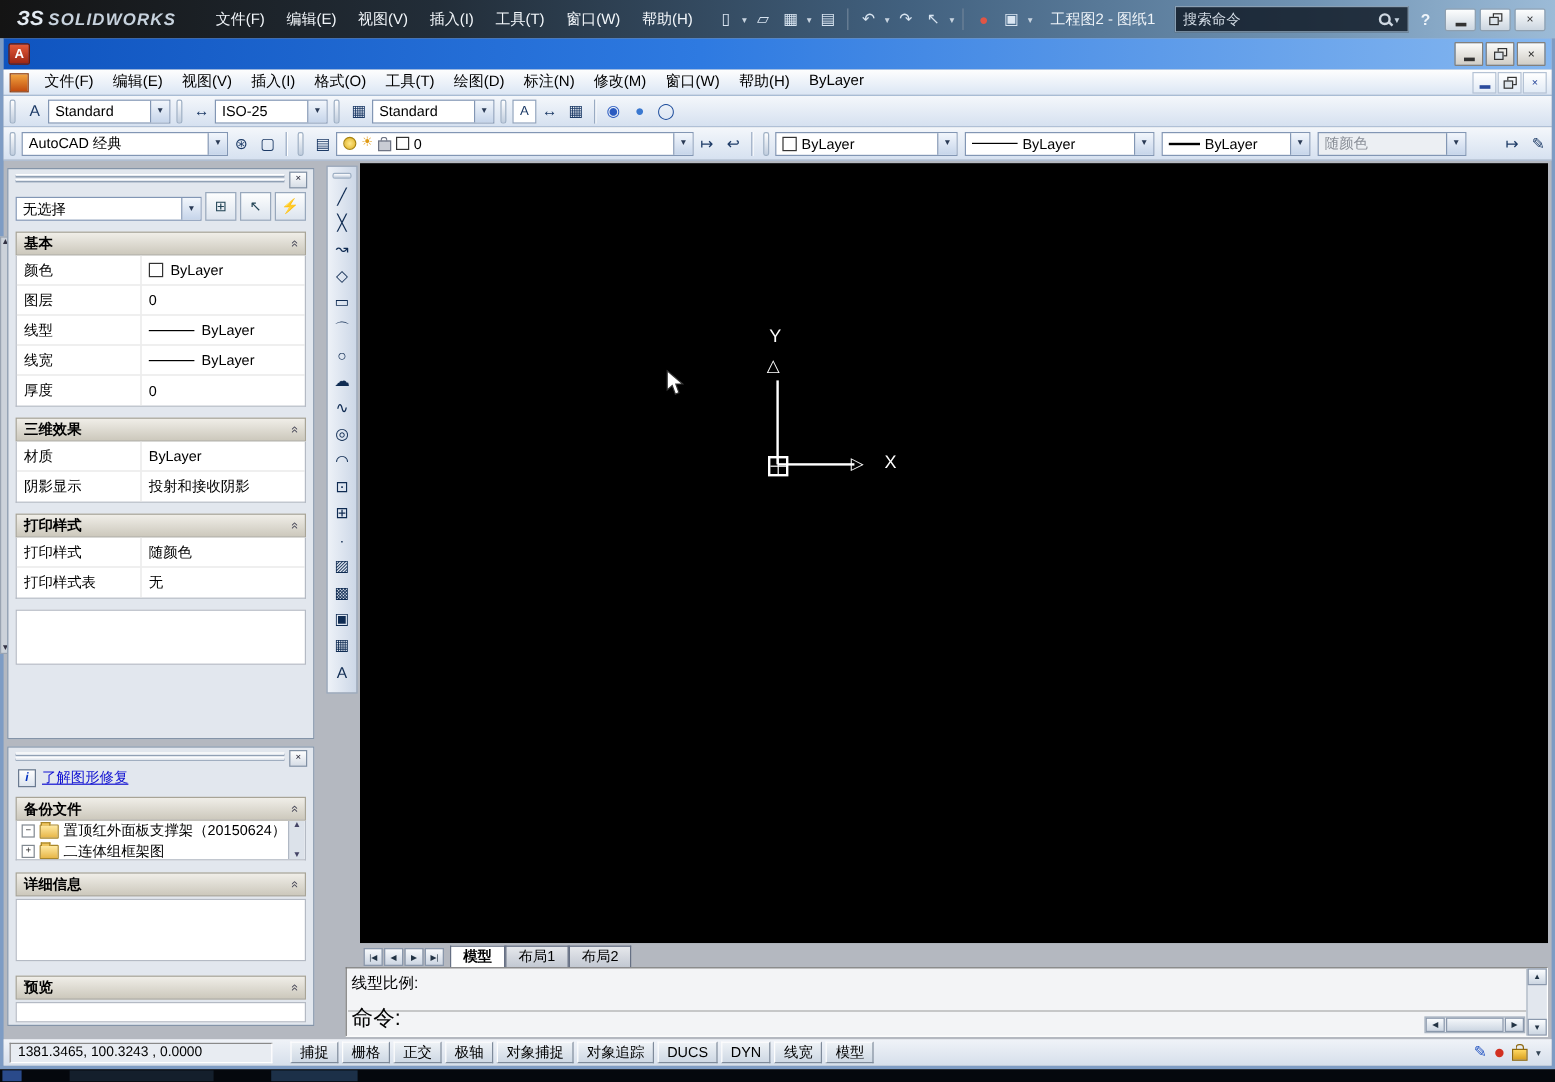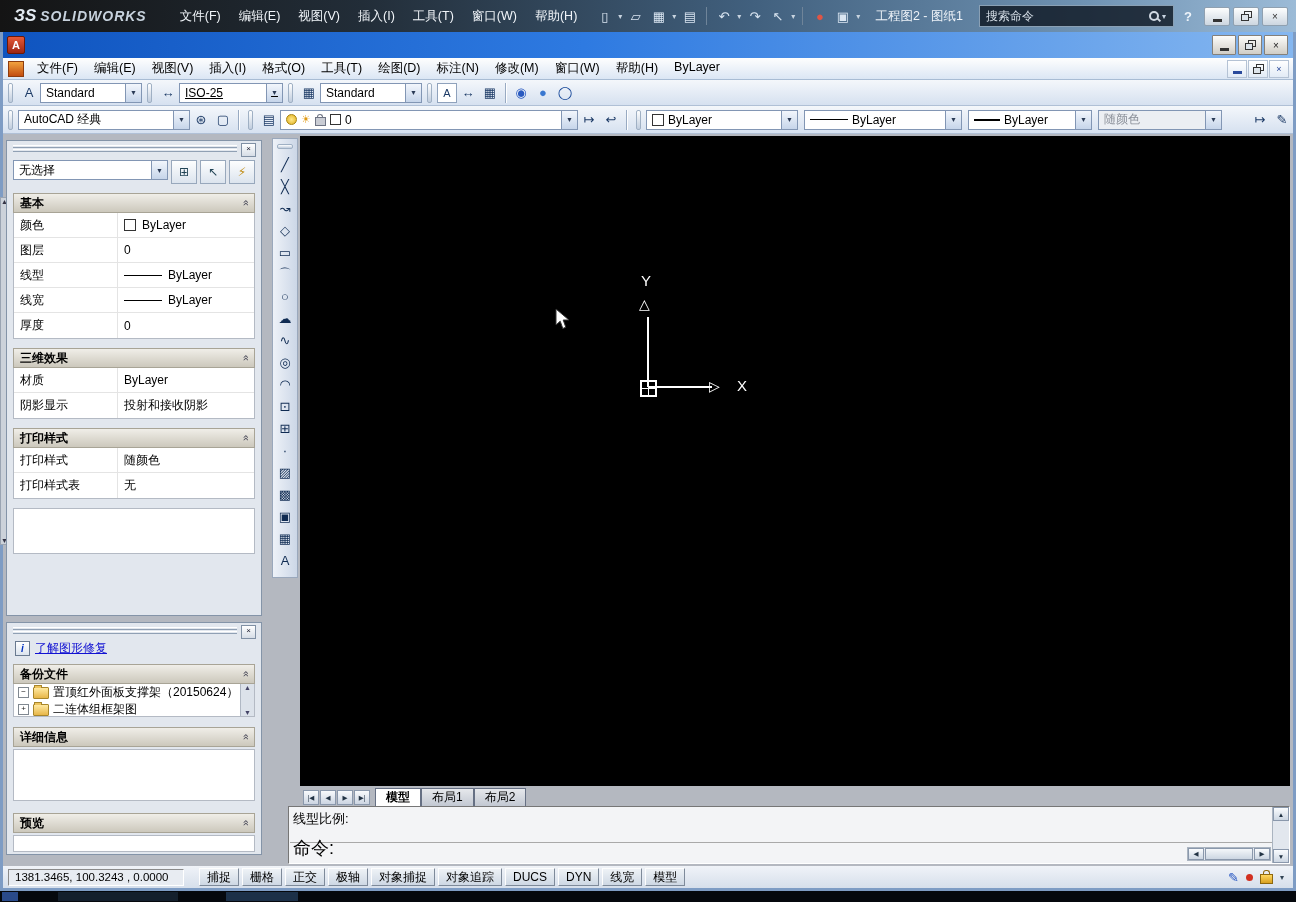--- a/index.html
+++ b/index.html
@@ -77,21 +77,21 @@
   .chip{width:10px;height:10px;background:#fff;border:1px solid #333;flex:none;}
   
   .pal{position:absolute;background:#e2e7ee;border:1px solid #8494a8;box-sizing:border-box;}
   .pal1{left:6px;top:140px;width:256px;height:476px;}
   .pal2{left:6px;top:622px;width:256px;height:233px;}
   .pal-grip{height:11px;margin:2px 4px 0 4px;position:relative;}
   .pal-grip::before{content:"";position:absolute;left:2px;right:20px;top:2px;height:1px;border-top:1px solid #fff;box-shadow:0 1px 0 #90a0b4;}
   .pal-grip::after{content:"";position:absolute;left:2px;right:20px;top:6px;height:1px;border-top:1px solid #fff;box-shadow:0 1px 0 #90a0b4;}
   .pal-close{position:absolute;right:1px;top:0;width:13px;height:12px;border:1px solid #8090a4;background:linear-gradient(#fff,#d6dde6);
              font-size:8px;line-height:10px;text-align:center;color:#223;}
-  .sel-row{display:flex;align-items:flex-start;gap:3px;margin:6px 6px 0 6px;}
+  .sel-row{display:flex;align-items:flex-end;gap:3px;margin:6px 6px 0 6px;font-family:Liberation Serif, serif;}
   .sel-row .combo{flex:1;}
   .sel-btn{width:24px;height:22px;border:1px solid #98a8bc;background:linear-gradient(#fdfefe,#dce4ee);
            display:flex;align-items:center;justify-content:center;font-size:12px;color:#245;flex:none;}
   .sec{margin:9px 6px 0 6px;}
   .sec-h{height:20px;display:flex;align-items:center;justify-content:space-between;padding:0 6px;
          background:linear-gradient(#f0eee8,#ccc8bc);border:1px solid #a8a496;font-weight:bold;box-sizing:border-box;}
   .chev{display:inline-block;transform:rotate(-90deg);font-size:11px;color:#445;font-weight:normal;}
   .chev::after{content:"»";}
   .ptable{background:#fff;border:1px solid #b4bac4;border-top:none;}
   .prow{display:flex;height:25px;border-bottom:1px solid #e4e4e4;box-sizing:border-box;}
@@ -144,21 +144,21 @@
   .vscroll{position:absolute;right:0;top:0;bottom:0;width:16px;background:#e2e7ee;border-left:1px solid #aab4c0;
            display:flex;flex-direction:column;justify-content:space-between;}
   .sbtn{width:100%;height:14px;background:linear-gradient(#fafcfe,#ccd6e2);border:1px solid #8a98ac;
         display:flex;align-items:center;justify-content:center;font-size:6.5px;color:#234;box-sizing:border-box;}
   .hscroll{position:absolute;right:18px;bottom:2px;width:84px;height:14px;display:flex;background:#e2e7ee;border:1px solid #aab4c0;box-sizing:border-box;}
   .hscroll .sbtn{width:16px;height:100%;}
   .hthumb{flex:1;background:linear-gradient(#f4f7fa,#ccd6e2);border:1px solid #8a98ac;margin:0 1px;}
   
   .status{position:absolute;left:3px;top:866px;width:1290px;height:22px;display:flex;align-items:center;gap:3px;
           background:linear-gradient(#f0f3f8,#d6dfeb);padding:0 5px;box-sizing:border-box;}
-  .coords{width:176px;height:17px;border:1px solid;border-color:#8a8a8a #ffffff #ffffff #8a8a8a;background:#e8ecf2;
+  .coords{width:219px;height:17px;border:1px solid;border-color:#8a8a8a #ffffff #ffffff #8a8a8a;background:#e8ecf2;
           display:flex;align-items:center;padding:0 6px;font-size:11.5px;box-sizing:border-box;flex:none;}
   .stbtn{height:18px;padding:0 7px;border:1px solid;border-color:#fdfdfd #7e8a9a #7e8a9a #fdfdfd;
          background:linear-gradient(#eef2f6,#ced8e4);display:flex;align-items:center;font-size:12px;white-space:nowrap;box-sizing:border-box;}
   .tray{margin-left:auto;display:flex;align-items:center;gap:7px;padding-right:4px;}
   .tray-pencil{color:#2253c2;font-size:13px;}
   .tray-dot{width:7px;height:7px;border-radius:50%;background:#d23020;}
   .glock{position:relative;width:11px;height:8px;background:linear-gradient(#ffd860,#d8a020);border:1px solid #8e680e;margin-top:4px;}
   .glock::before{content:"";position:absolute;left:2px;top:-5px;width:5px;height:4px;border:1px solid #8e680e;border-bottom:none;border-radius:3px 3px 0 0;}
   .tray-caret{font-size:8px;color:#345;}
   
@@ -268,21 +268,21 @@
 
   <div class="tbrow tbrow1">
     <span class="grip"></span>
     <span class="tbtn">A</span>
     <div class="combo" style="width:102px;">
       <span class="cval">Standard</span>
       <span class="carw"></span>
     </div>
     <span class="grip"></span>
     <span class="tbtn">↔</span>
-    <div class="combo" style="width:104px;text-decoration:underline;">
+    <div class="combo" style="width:94px;">
       <span class="cval">ISO-25</span>
       <span class="carw"></span>
     </div>
     <span class="grip"></span>
     <span class="tbtn">▦</span>
     <div class="combo" style="width:102px;">
       <span class="cval">Standard</span>
       <span class="carw"></span>
     </div>
     <span class="grip"></span>

